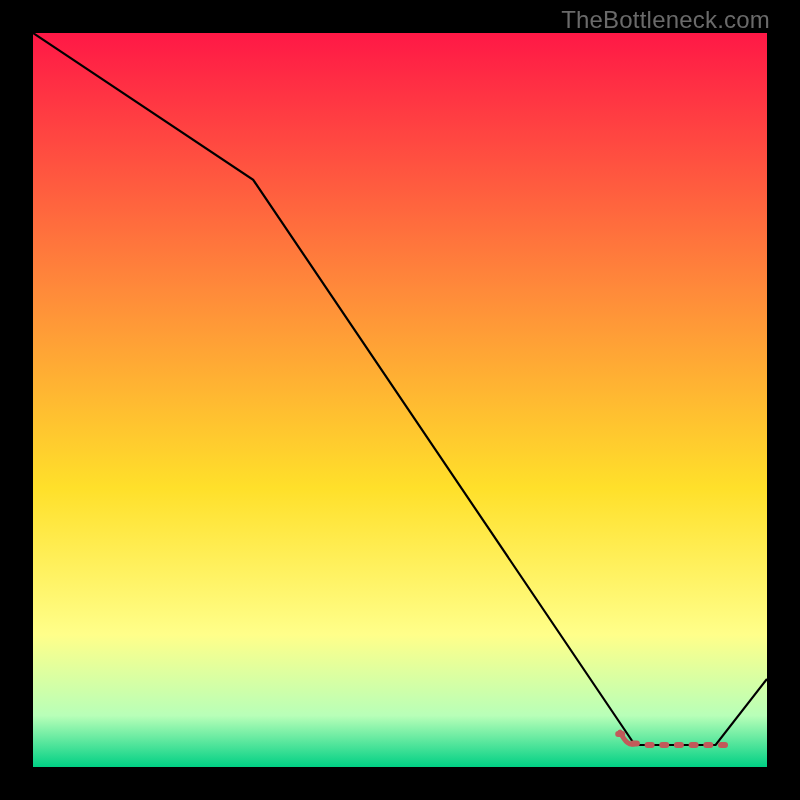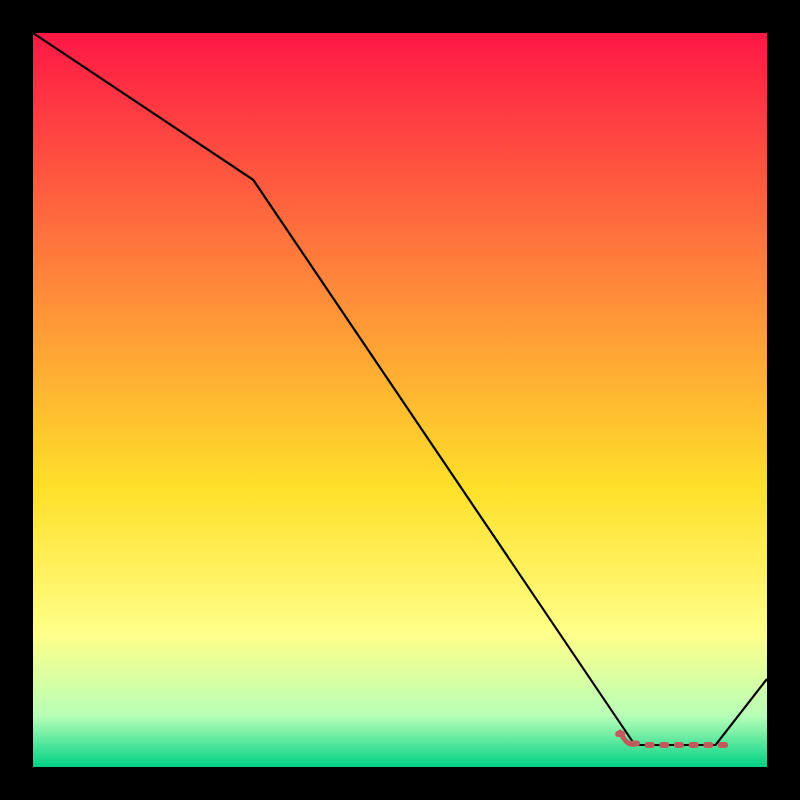--- a/index.html
+++ b/index.html
@@ -35,20 +35,21 @@
     font-family: Arial, Helvetica, sans-serif;
     pointer-events: none;
   }
   svg { display: block; }
 </style>
 </head>
 <body>
 
 <div class="stage">
 
+  <div class="watermark">TheBottleneck.com</div>
 
   <div class="plot-area">
     <svg width="734" height="734" viewBox="0 0 734 734" preserveAspectRatio="none">
       <defs>
         <linearGradient id="bg-grad" x1="0" y1="0" x2="0" y2="1">
           <stop id="g0" offset="0%" stop-color="#ff1846"></stop>
           <stop id="g1" offset="35%" stop-color="#ff8a3a"></stop>
           <stop id="g2" offset="62%" stop-color="#ffe02a"></stop>
           <stop id="g3" offset="82%" stop-color="#ffff8a"></stop>
           <stop id="g4" offset="93%" stop-color="#b8ffb8"></stop>

